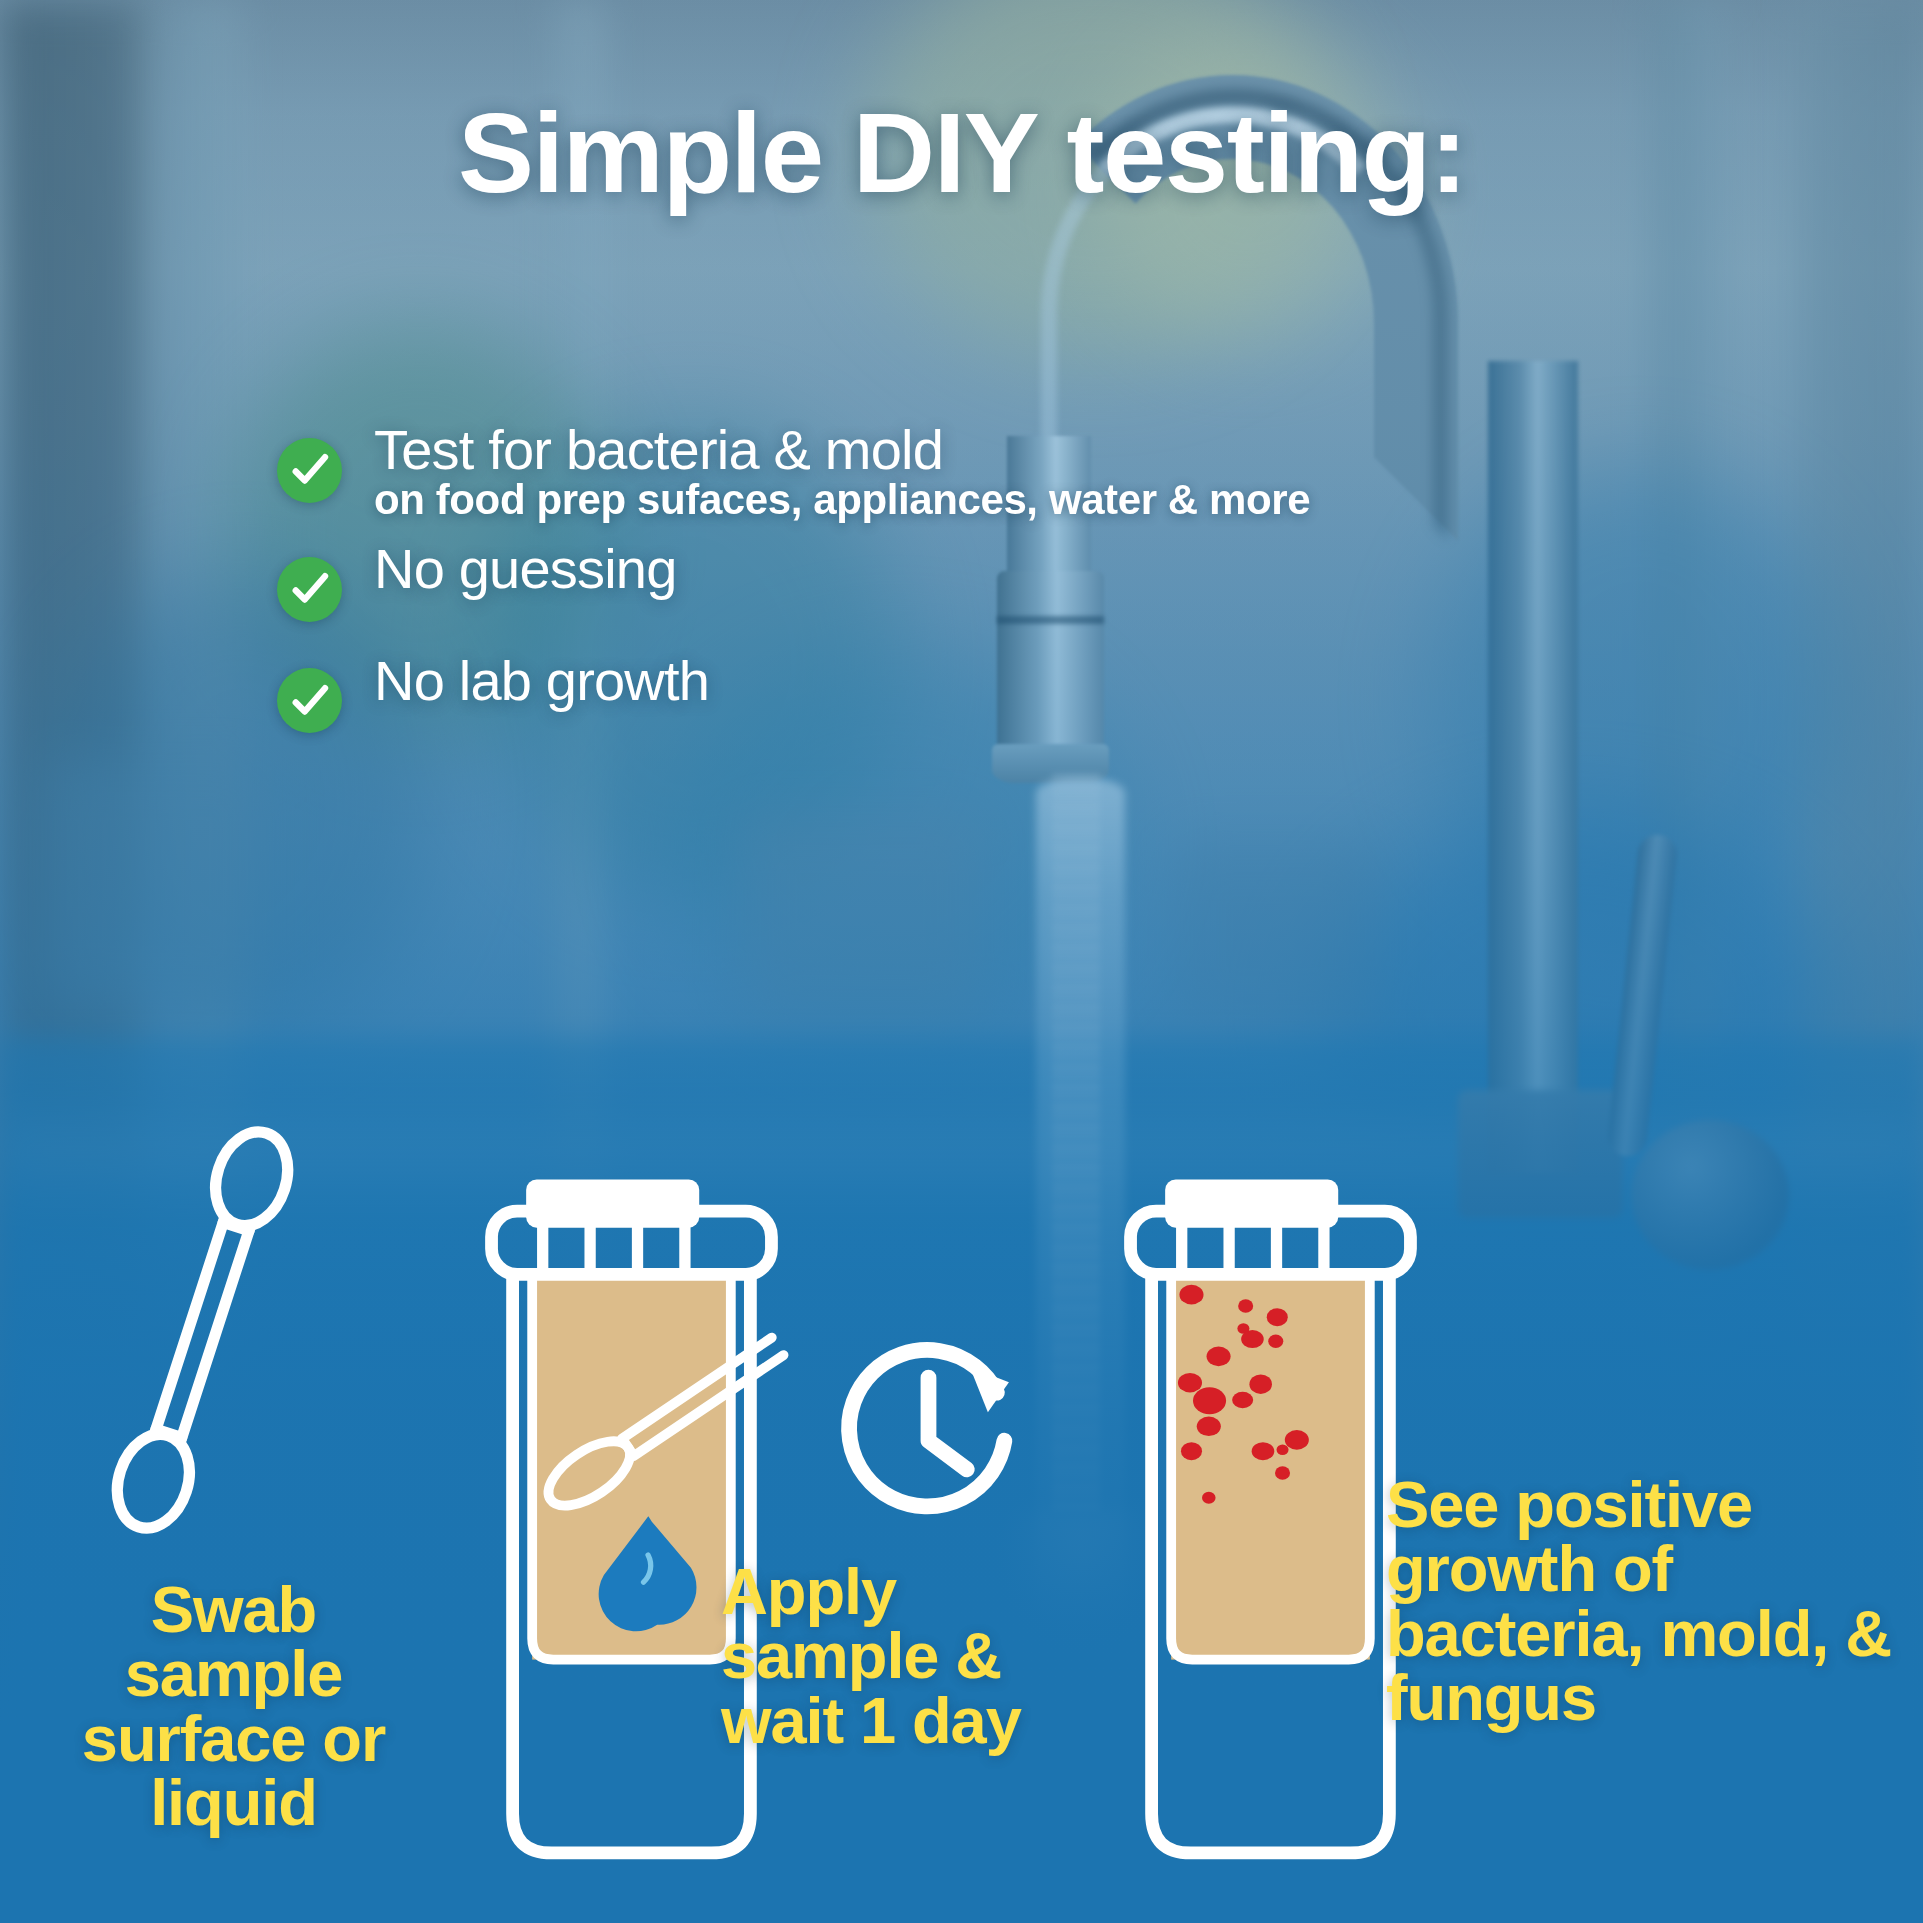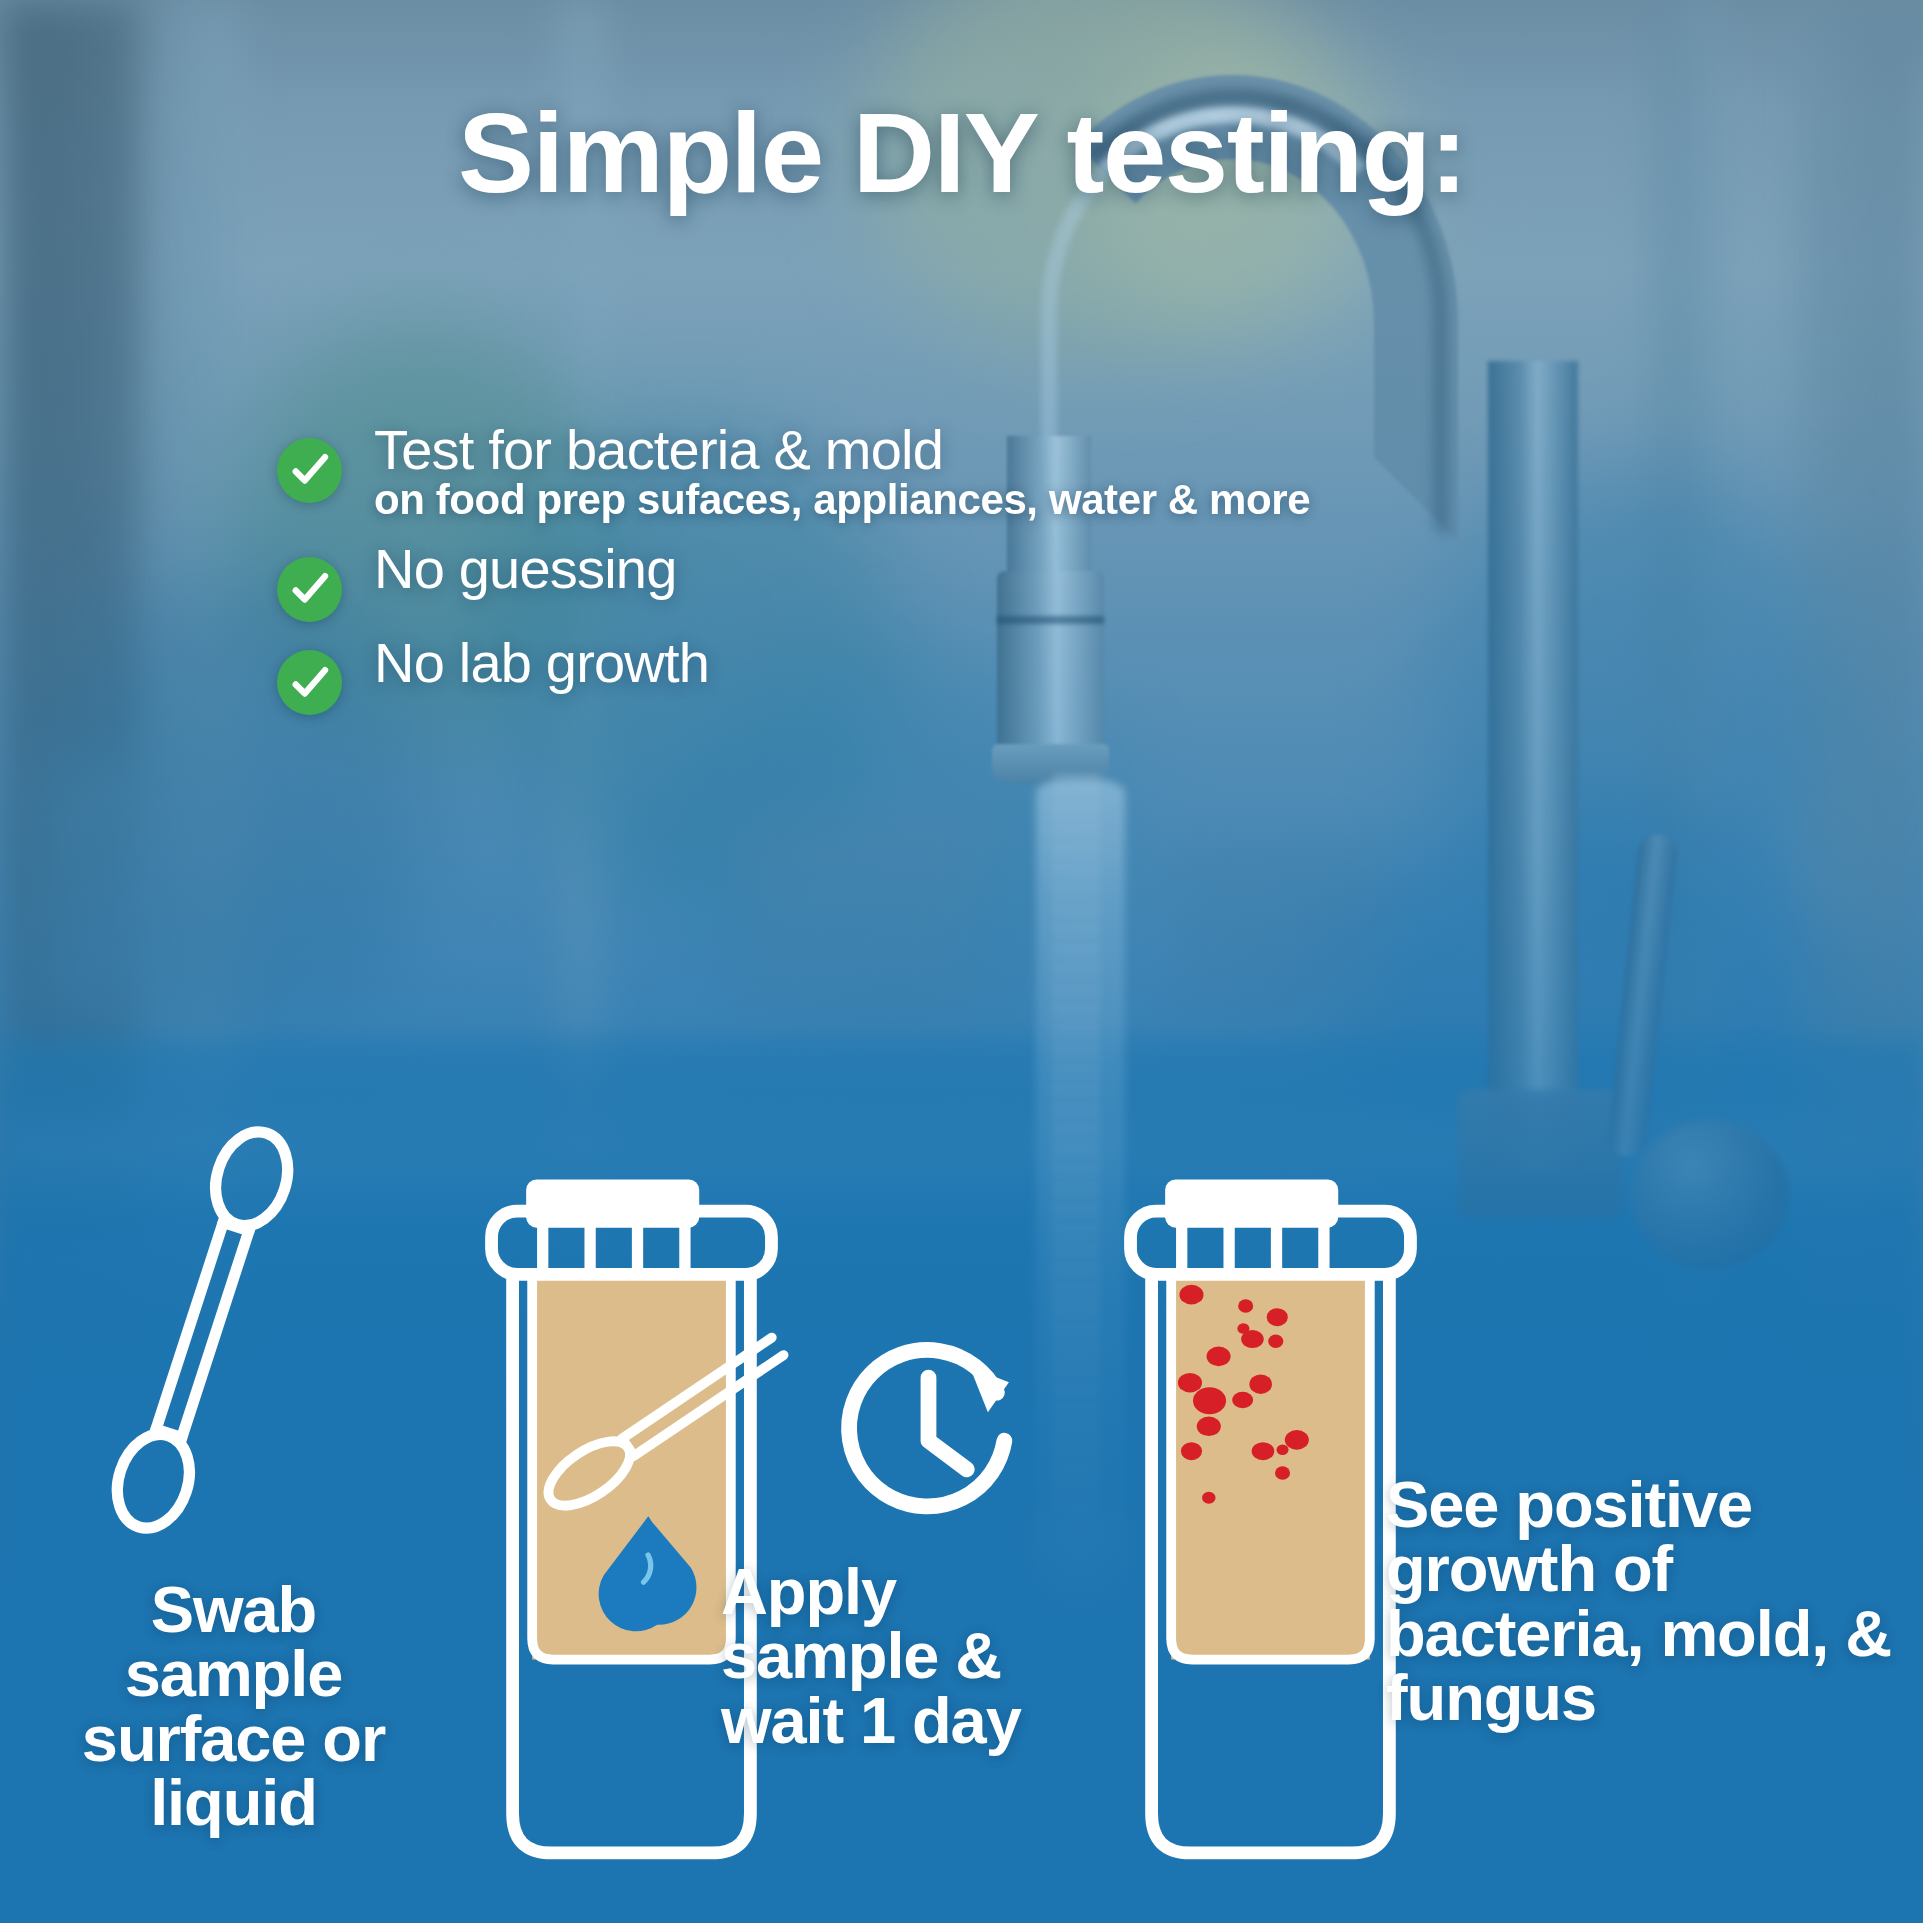--- a/index.html
+++ b/index.html
@@ -187,21 +187,21 @@
     font-size:114px;
     font-weight:700;
     letter-spacing:-1.5px;
     line-height:1;
     text-shadow:0 3px 19.5px rgba(12,46,72,.45);
   }
 
   .bullets{position:absolute;left:277px;top:421px;width:1593px;}
   .bullet{position:relative;display:flex;align-items:flex-start;}
   .b1{margin-bottom:18px;}
-  .b2{margin-bottom:12px;}
+  .b2{margin-bottom:30px;}
   .b3{margin-bottom:33px;}
 
   .check{
     flex:0 0 auto;
     width:65px;height:65px;border-radius:50%;
     background:#3fae50;
     display:flex;align-items:center;justify-content:center;
     margin-top:16.5px;margin-right:32px;
     box-shadow:0 2.3px 10.5px rgba(10,40,62,.30);
   }
@@ -218,21 +218,21 @@
     color:#fff;font-size:42px;font-weight:700;line-height:1.05;
     letter-spacing:-0.4px;margin-top:-1.5px;
     text-shadow:0 1.5px 10.5px rgba(12,46,72,.45);
     white-space:nowrap;
   }
 
   
   .steps{position:absolute;left:0;top:1112px;width:1924px;height:812px;}
 
   .cap{
-    position:absolute;color:#ffffff;font-weight:700;
+    position:absolute;color:#fde047;font-weight:700;
     font-size:65px;line-height:.99;letter-spacing:-1.1px;
     text-shadow:0 2.3px 12px rgba(8,48,76,.30);
   }
   .cap1{left:38px;top:466px;width:391px;text-align:center;}
   .cap2{left:721px;top:448px;width:353px;text-align:left;}
   .cap3{left:1386px;top:361px;width:526px;text-align:left;}
 
   .swab-a{position:absolute;left:90px;top:7.5px;width:225px;height:421px;}
   .vial-a{position:absolute;left:481px;top:66px;width:301px;height:706px;}
   .clock-a{position:absolute;left:830px;top:216px;width:203px;height:210px;}

